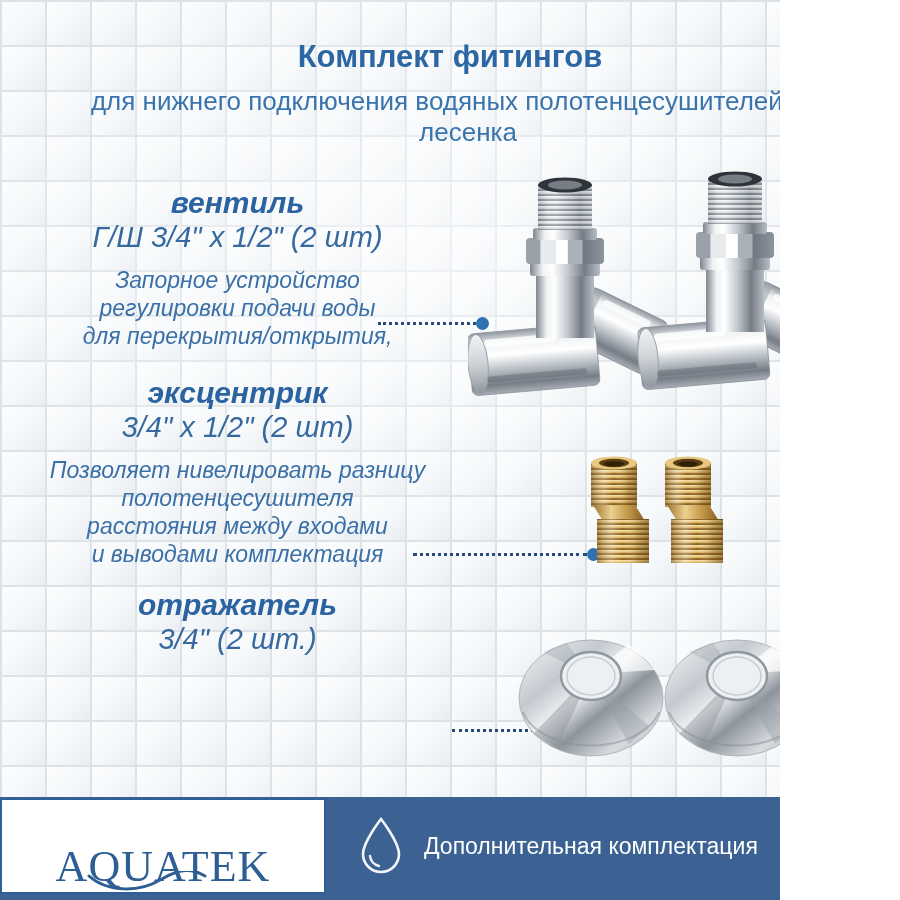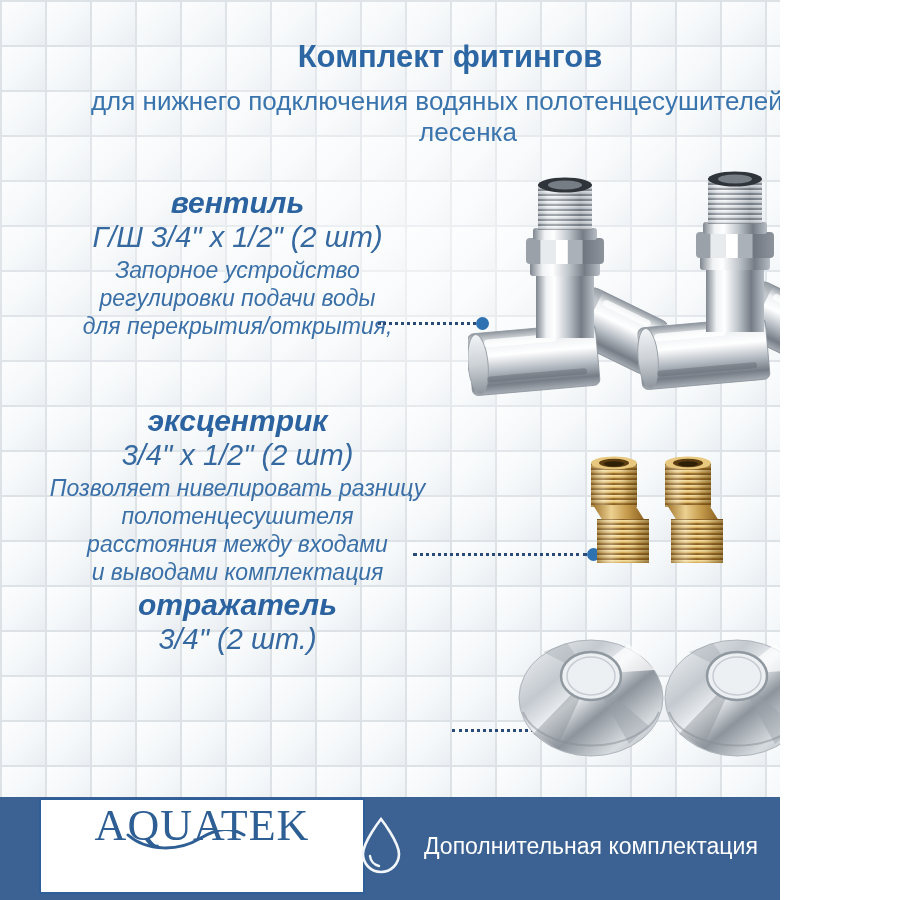--- a/index.html
+++ b/index.html
@@ -25,43 +25,43 @@
     position:absolute;top:40px;left:0;width:900px;
     text-align:center;font-size:31px;line-height:34px;font-weight:bold;color:#2c67a4;margin:0;
   }
   .subtitle{
     position:absolute;top:86px;left:48px;width:840px;
     text-align:center;font-size:26px;line-height:31px;color:#3a74ad;margin:0;
   }
   .block{position:absolute;left:15px;width:445px;text-align:center;font-style:italic;}
   .block h2{margin:0;font-size:30px;line-height:34px;font-weight:bold;color:#2b62a0;}
   .block .size{font-size:29px;line-height:34px;color:#35699f;}
-  .block .desc{margin-top:2px;font-size:23px;line-height:28px;color:#3a70a7;}
+  .block .desc{margin-top:12px;font-size:23px;line-height:28px;color:#3a70a7;}
   .block-valve{top:186px;}
-  .block-ecc{top:404px;}
+  .block-ecc{top:376px;}
   .block-refl{top:588px;}
   .leader{position:absolute;height:0;border-top:3px dotted #2a4a78;}
   .leader .dot{
     position:absolute;right:-13px;top:-8px;width:13px;height:13px;
     border-radius:50%;background:#2e72b2;
   }
   .leader-valve{left:378px;top:322px;width:98px;}
   .leader-ecc{left:413px;top:553px;width:174px;}
   .leader-refl{left:452px;top:729px;width:82px;}
   .img-valves{position:absolute;left:468px;top:170px;width:408px;height:232px;}
   .img-ecc{position:absolute;left:585px;top:455px;width:140px;height:114px;}
   .img-refl{position:absolute;left:515px;top:632px;width:310px;height:135px;}
   .footer-bar{
     position:absolute;left:0;top:797px;width:900px;height:103px;
     background:#3b6292;
   }
   .logo-box{
     position:absolute;left:0;top:798px;width:326px;height:96px;
     background:#ffffff;border:2px solid #2f5f98;box-sizing:border-box;
-    display:flex;align-items:flex-start;justify-content:center;margin-left:39px;
+    display:flex;align-items:flex-end;justify-content:center;
   }
   .logo{
     position:relative;
     font-family:"Liberation Serif",serif;
     font-size:44px;letter-spacing:1px;color:#2d5e94;
   }
   .swoosh{position:absolute;left:30px;bottom:-1px;width:122px;height:22px;}
   .drop-icon{position:absolute;left:358px;top:816px;width:46px;height:58px;}
   .bar-label{
     position:absolute;left:424px;top:828px;

